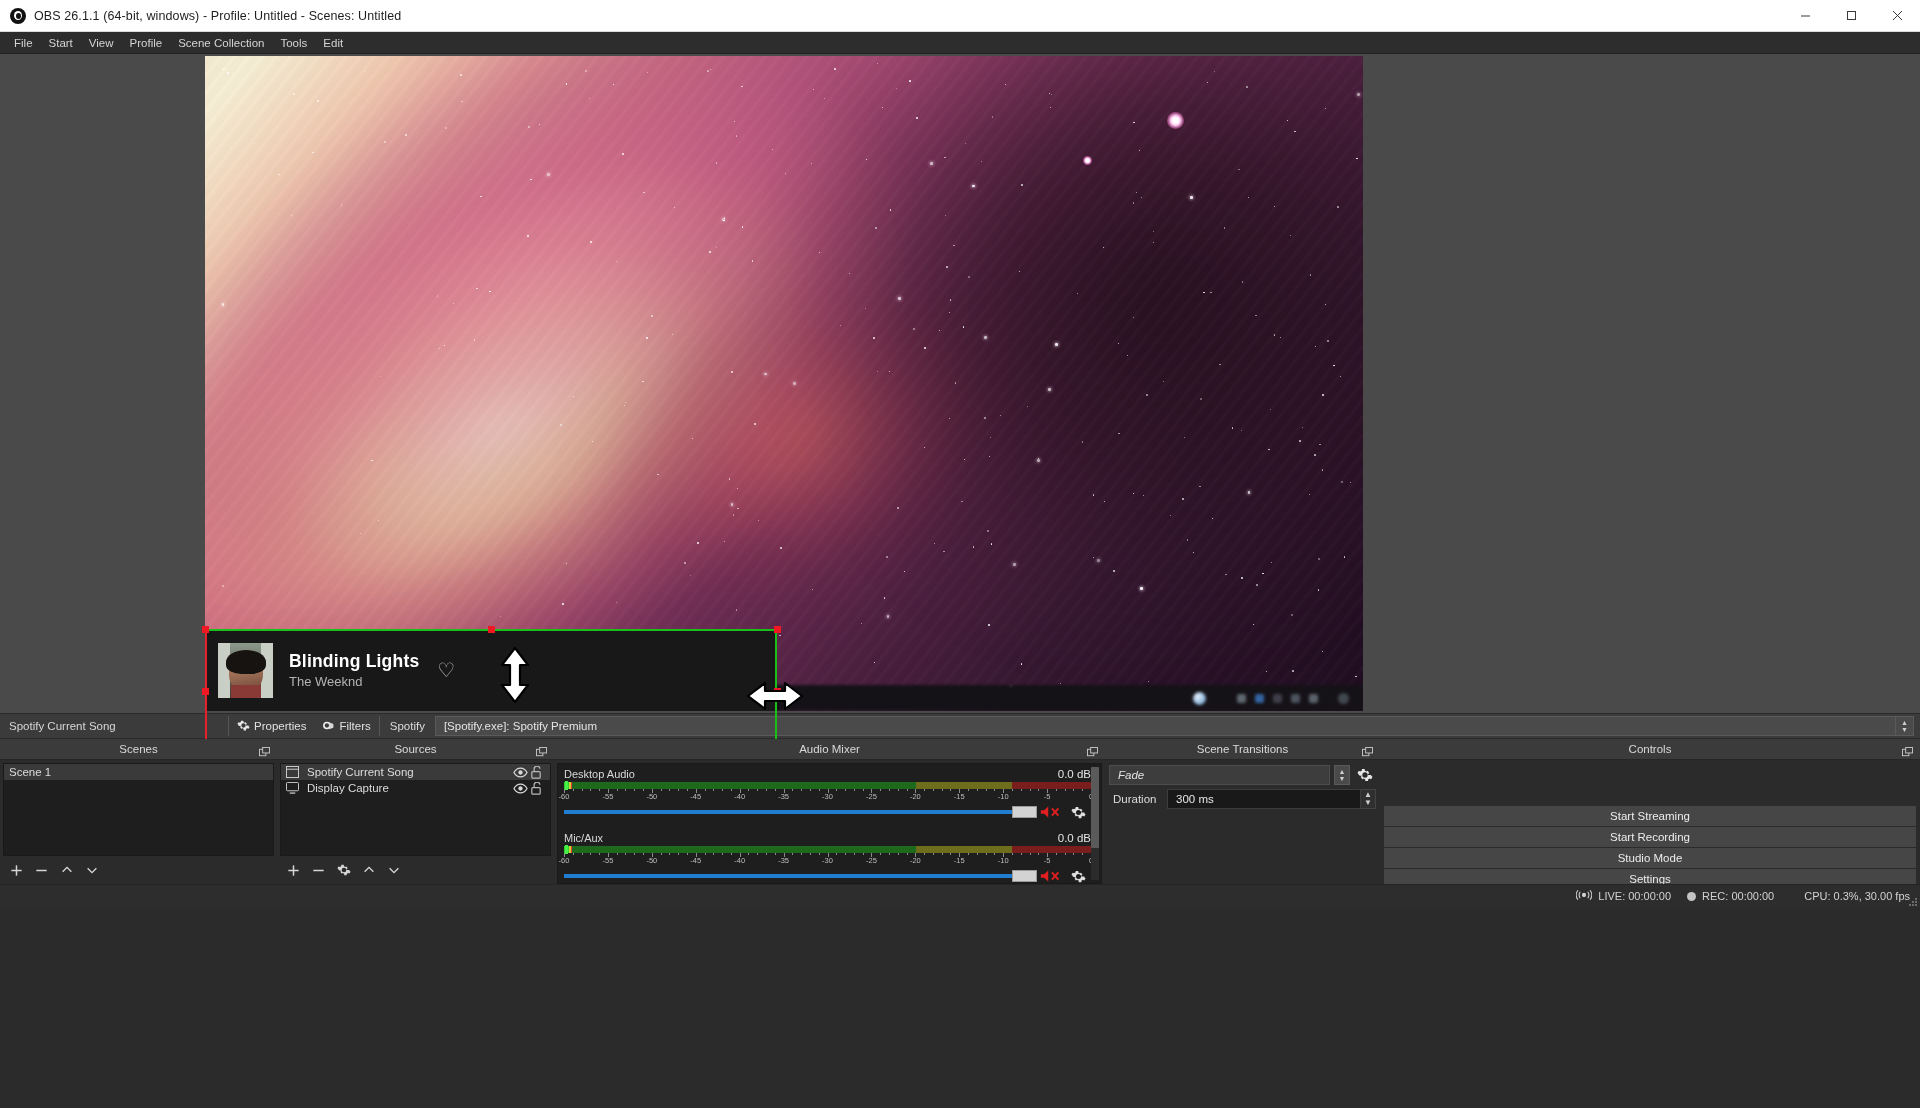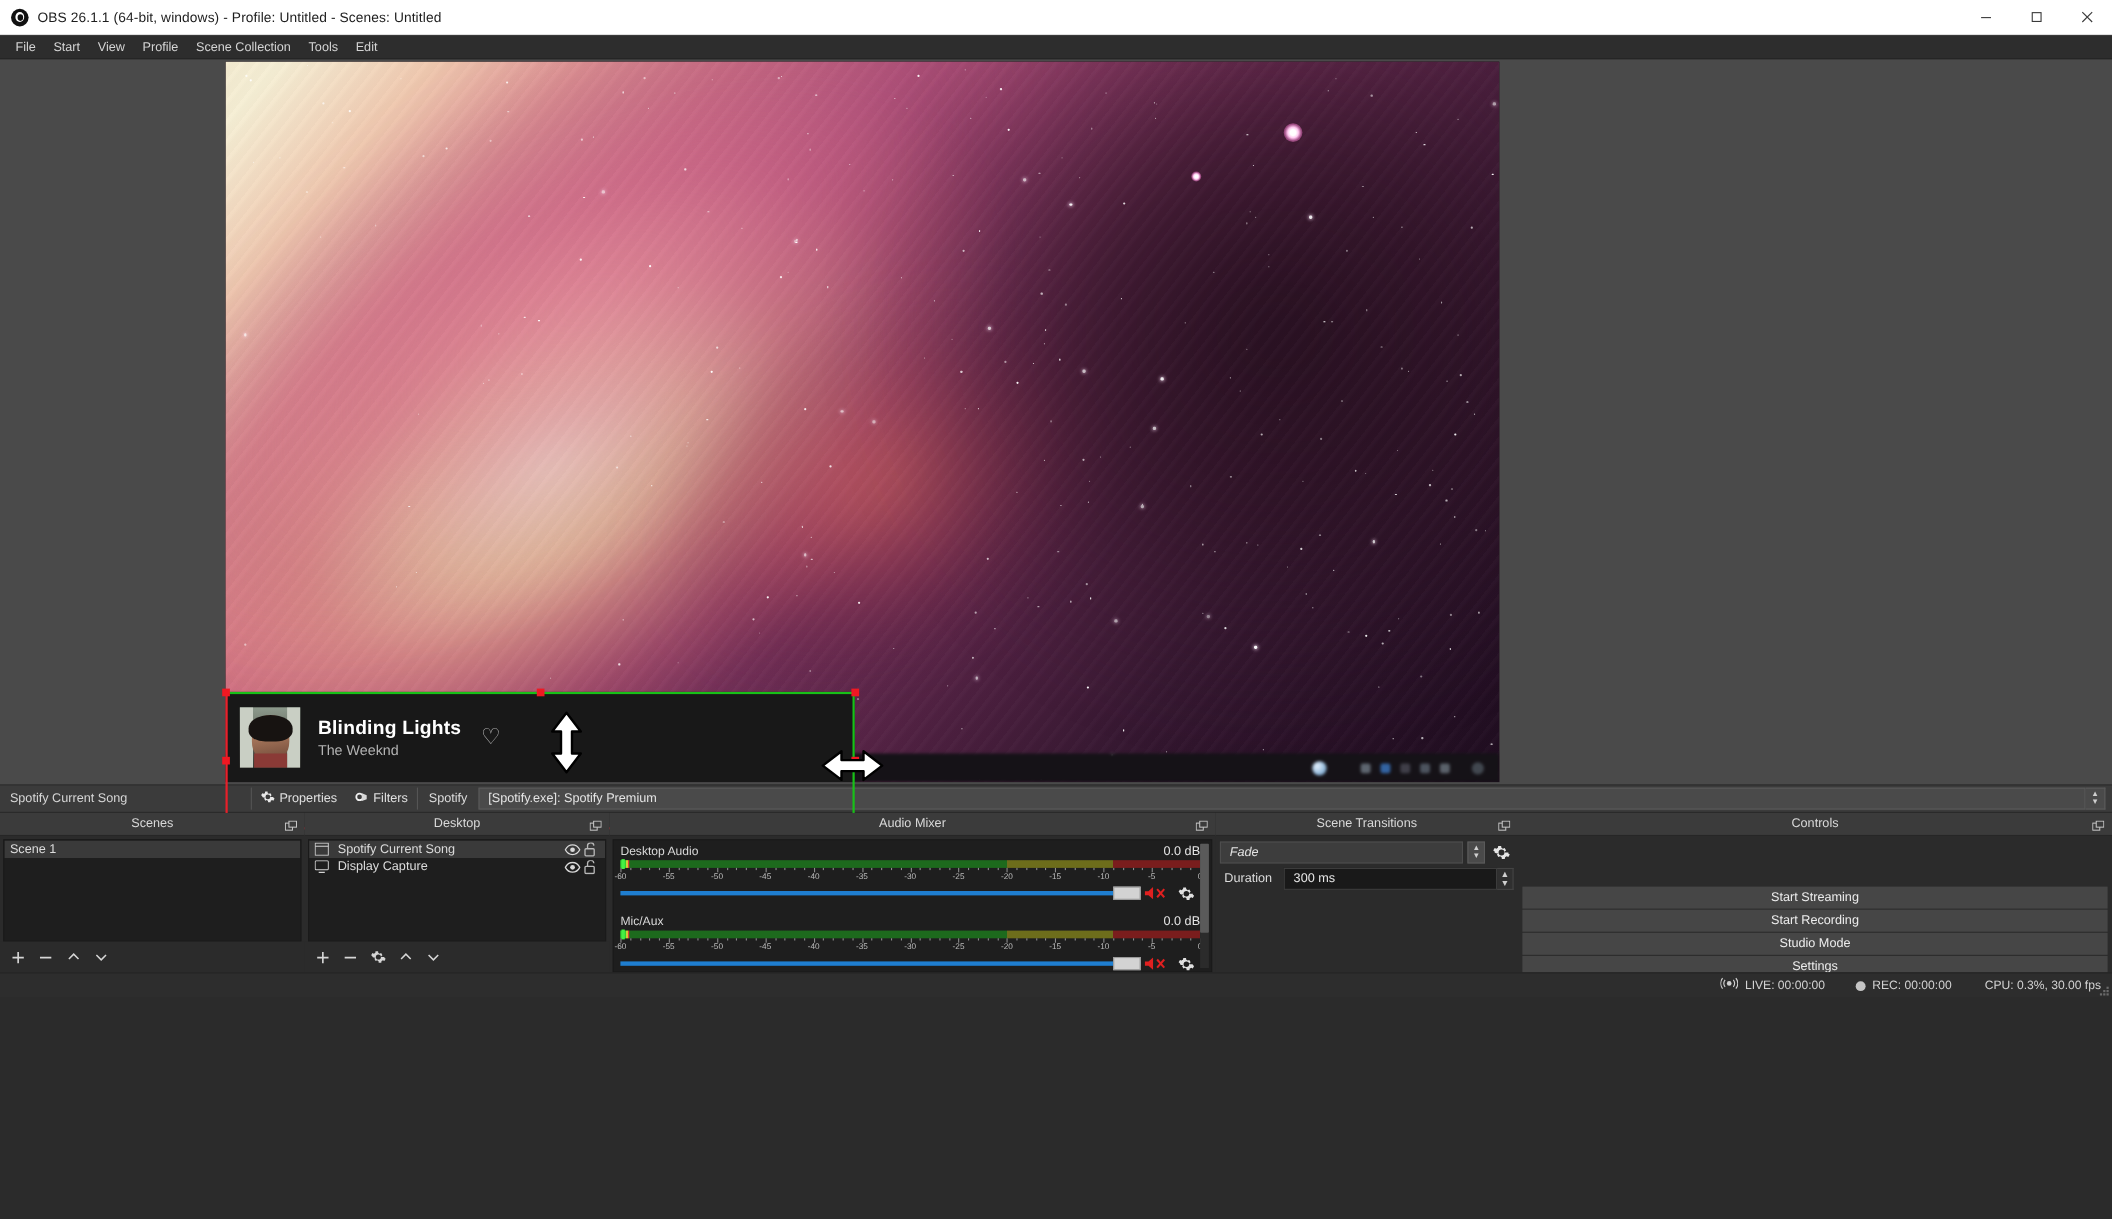--- a/index.html
+++ b/index.html
@@ -821,21 +821,21 @@
       <div class="foot-btn">
         <svg width="14" height="14" viewBox="0 0 16 16">
             <polyline points="3,6 8,11 13,6" fill="none" stroke="currentColor" stroke-width="1.6"></polyline>
           </svg>
       </div>
     </div>
   </div>
 
   <div class="dock" style="width:277px;">
     <div class="dock-head">
-      <div class="dock-title">Desktop</div>
+      <div class="dock-title">Sources</div>
       <div class="dock-float">
         <svg width="11" height="11" viewBox="0 0 12 12">
           <rect x="0.5" y="2.5" width="7" height="7" fill="none" stroke="#c9c9c9"></rect>
           <rect x="4" y="0.5" width="7.5" height="6" fill="#3b3b3b" stroke="#c9c9c9"></rect>
         </svg>
       </div>
     </div>
     <div class="dock-body">
       <div class="src-row sel">
         <span class="src-ico">
@@ -1199,21 +1199,21 @@
       <svg width="16" height="12" viewBox="0 0 18 12">
         <circle cx="9" cy="6" r="2.4" fill="#d0d0d0"></circle>
         <path d="M4.8 2.4A6 6 0 004.8 9.6" fill="none" stroke="#d0d0d0" stroke-width="1.2"></path>
         <path d="M13.2 2.4A6 6 0 0113.2 9.6" fill="none" stroke="#d0d0d0" stroke-width="1.2"></path>
         <path d="M2.2 0.6A9 9 0 002.2 11.4" fill="none" stroke="#d0d0d0" stroke-width="1.2"></path>
         <path d="M15.8 0.6A9 9 0 0115.8 11.4" fill="none" stroke="#d0d0d0" stroke-width="1.2"></path>
       </svg>
     </span>
     <span class="sb-txt">LIVE: 00:00:00</span>
   </div>
-  <div class="sb-group" style="margin-left:28px">
+  <div class="sb-group" style="margin-left:16px">
     <span class="sb-dot"></span>
     <span class="sb-txt">REC: 00:00:00</span>
   </div>
   <div class="sb-group" style="margin-left:30px">
     <span class="sb-txt">CPU: 0.3%, 30.00 fps</span>
   </div>
   <div class="sb-resize">
     <svg width="12" height="12" viewBox="0 0 12 12">
       <g fill="#6a6a6a">
         <rect x="9" y="9" width="2" height="2"></rect>

